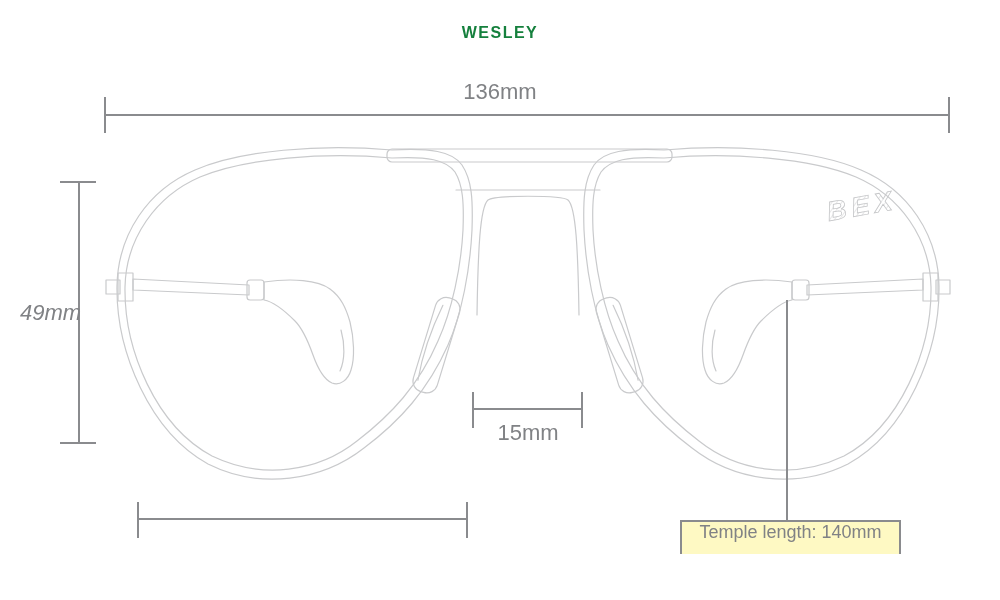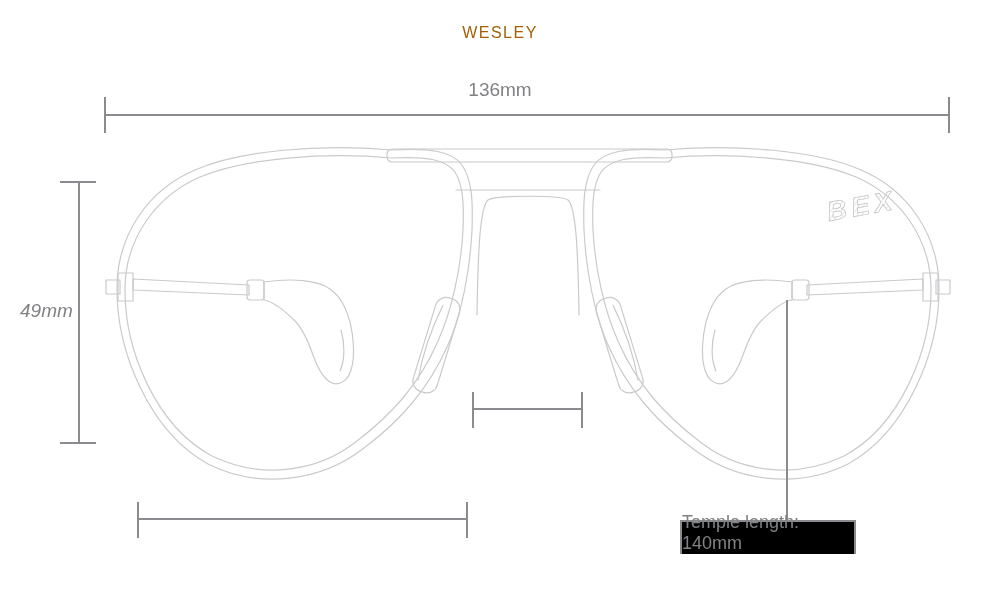--- a/index.html
+++ b/index.html
@@ -1,25 +1,25 @@
 <!DOCTYPE html>
 <html><head>
 <meta charset="utf-8">
 <style>
   html,body { margin:0; padding:0; background:#ffffff; }
   body { width:1000px; height:600px; font-family:"Liberation Sans", sans-serif; }
   .stage { position:relative; width:1000px; height:600px; background:#ffffff; overflow:hidden; }
 
   .title {
     position:absolute; left:0; right:0; top:24px;
-    text-align:center; color:#a16207;
-    font-size:16px; font-weight:normal; letter-spacing:1.5px;
+    text-align:center; color:#15803d;
+    font-size:16px; font-weight:bold; letter-spacing:1.5px;
   }
 
-  .dim-text { position:absolute; color:#808285; font-size:19px; }
+  .dim-text { position:absolute; color:#808285; font-size:22px; }
 
   .hline { position:absolute; height:2px; background:#8a8b8e; }
   .vline { position:absolute; width:2px;  background:#8a8b8e; }
 
   
   .dim136-line { left:105px; top:114px; width:845px; }
   .dim136-capL { left:104px; top:97px; height:36px; }
   .dim136-capR { left:948px; top:97px; height:36px; }
   .dim136-label { left:0; right:0; top:79px; text-align:center; }
 
@@ -37,25 +37,25 @@
 
   
   .dim58-line { left:138px; top:518px; width:329px; }
   .dim58-capL { left:137px; top:502px; height:36px; }
   .dim58-capR { left:466px; top:502px; height:36px; }
   .dim58-label { left:138px; top:532px; width:330px; text-align:center; }
 
   
   .temple-leader { left:786px; top:300px; height:222px; }
   .temple-bracket {
-    position:absolute; left:680px; top:520px; width:176px; height:34px;
+    position:absolute; left:680px; top:520px; width:221px; height:34px;
     border-top:2px solid #8a8b8e; border-left:2px solid #8a8b8e; border-right:2px solid #8a8b8e;
     box-sizing:border-box;
-    display:flex; align-items:flex-end; justify-content:center;
-    color:#808285; font-size:18px; background:#000000;
+    display:flex; align-items:flex-start; justify-content:center;
+    color:#808285; font-size:18px; background:#fef9c3;
   }
 
   .sketch { position:absolute; left:0; top:0; }
   .sketch * { vector-effect:non-scaling-stroke; }
 </style>
 </head>
 <body>
 
 <div class="stage">
 
@@ -140,20 +140,21 @@
   <div class="dim-text dim136-label">136mm</div>
 
   <div class="vline dim49-line"></div>
   <div class="hline dim49-capT"></div>
   <div class="hline dim49-capB"></div>
   <div class="dim-text dim49-label">49mm</div>
 
   <div class="hline dim15-line"></div>
   <div class="vline dim15-capL"></div>
   <div class="vline dim15-capR"></div>
+  <div class="dim-text dim15-label">15mm</div>
 
   <div class="hline dim58-line"></div>
   <div class="vline dim58-capL"></div>
   <div class="vline dim58-capR"></div>
 
   <div class="vline temple-leader"></div>
   <div class="temple-bracket">
     <span>Temple length: 140mm</span>
   </div>
 

